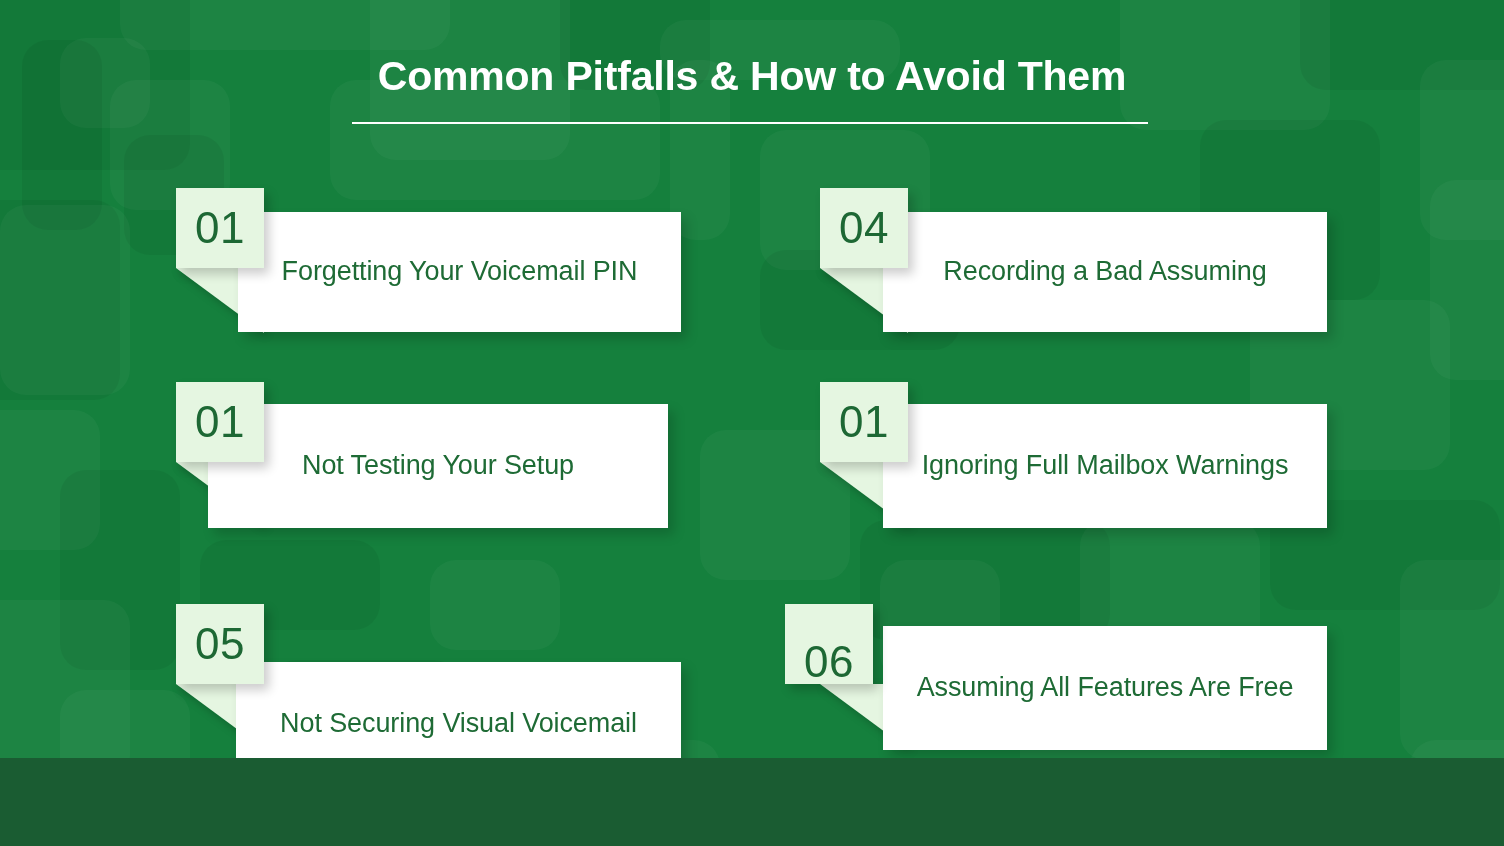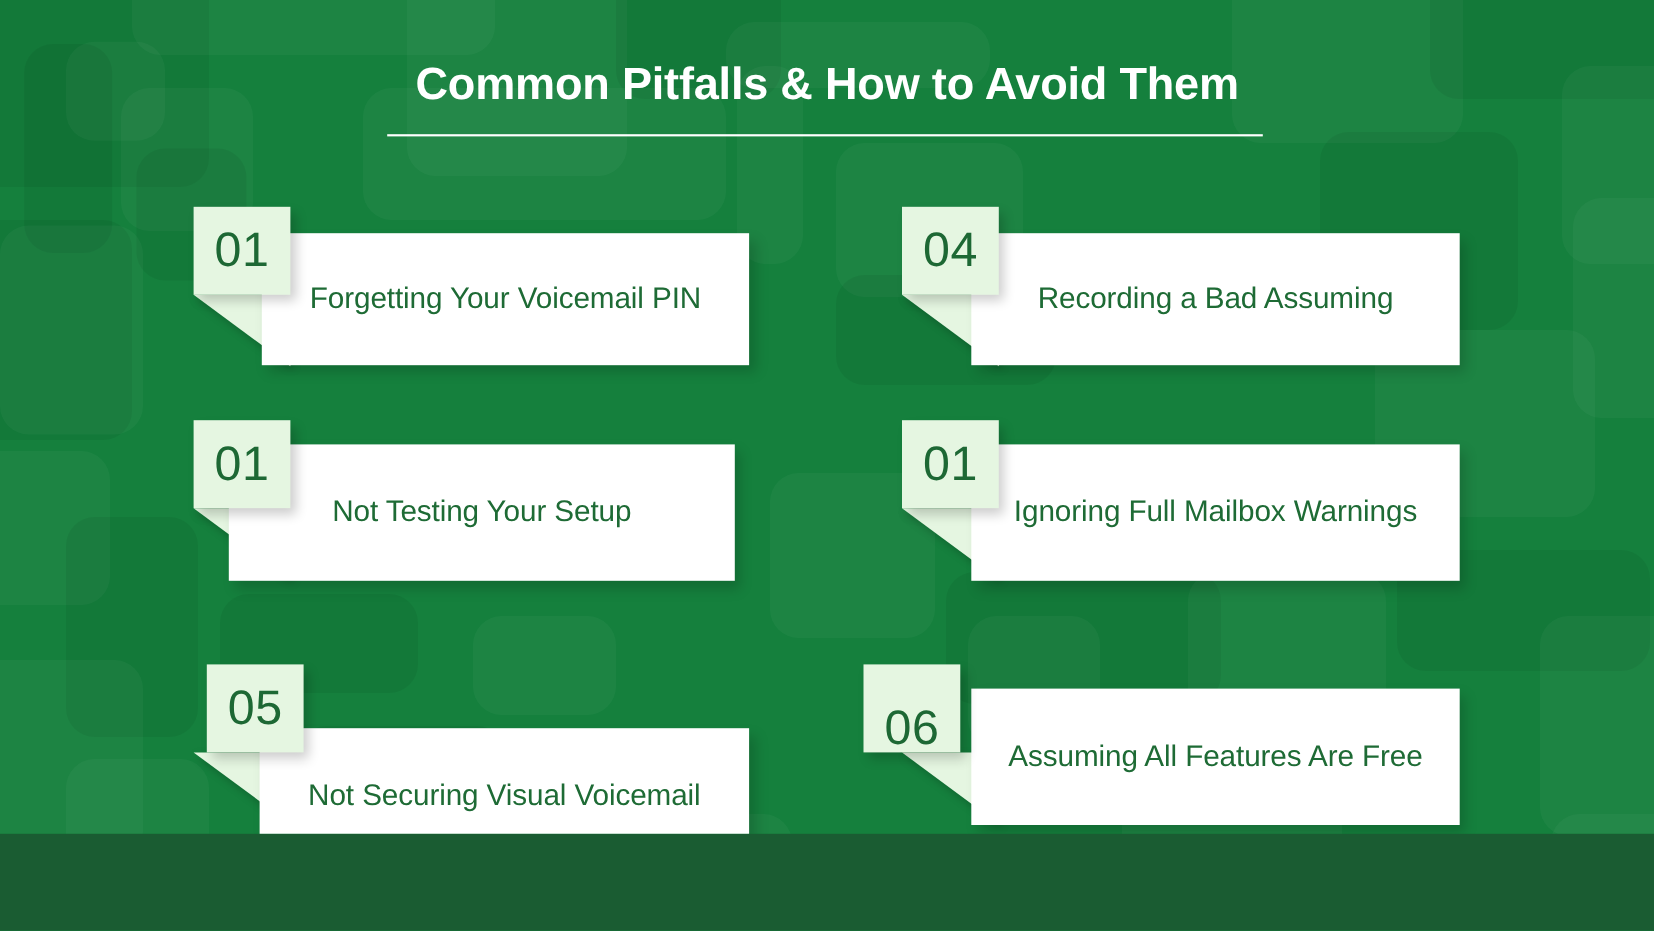--- a/index.html
+++ b/index.html
@@ -200,21 +200,21 @@
         </div>
         <div class="card-badge" style="left: 820px; top: 382px; width: 88px; height: 80px;">
           <div class="card-number">01</div>
         </div>
       </div>
       <div class="card">
         <div class="card-tail" style="left: 176px; top: 684px; border-left: 88px solid transparent; border-top: 65px solid rgb(229, 246, 225);"></div>
         <div class="card-panel" style="left: 236px; top: 662px; width: 445px; height: 124px;">
           <div class="card-title">Not Securing Visual Voicemail</div>
         </div>
-        <div class="card-badge" style="left: 188px; top: 604px; width: 88px; height: 80px;">
+        <div class="card-badge" style="left: 176px; top: 604px; width: 88px; height: 80px;">
           <div class="card-number">05</div>
         </div>
       </div>
       <div class="card">
         <div class="card-tail" style="left: 820px; top: 684px; border-left: 88px solid transparent; border-top: 65px solid rgb(229, 246, 225);"></div>
         <div class="card-panel" style="left: 883px; top: 626px; width: 444px; height: 124px;">
           <div class="card-title">Assuming All Features Are Free</div>
         </div>
         <div class="card-badge" style="left: 785px; top: 604px; width: 88px; height: 80px; align-items: flex-end;">
           <div class="card-number">06</div>

